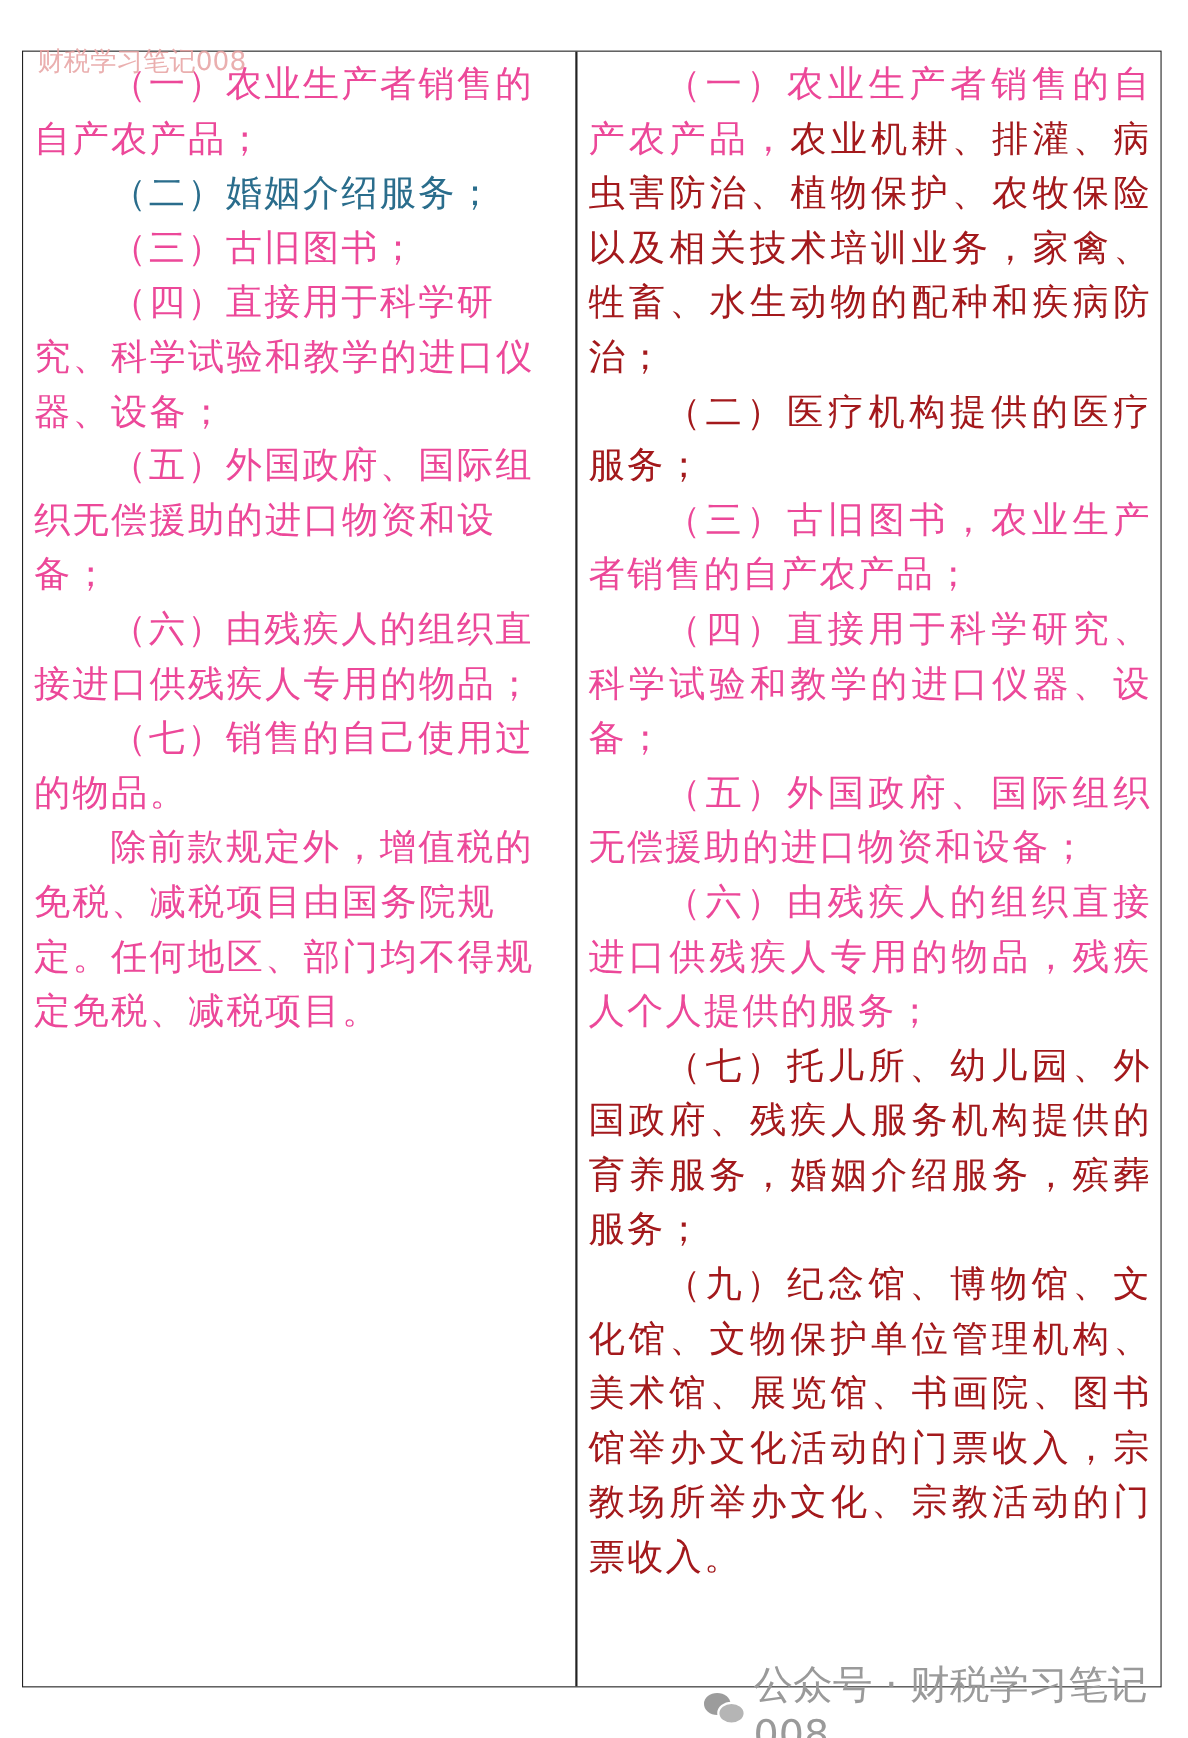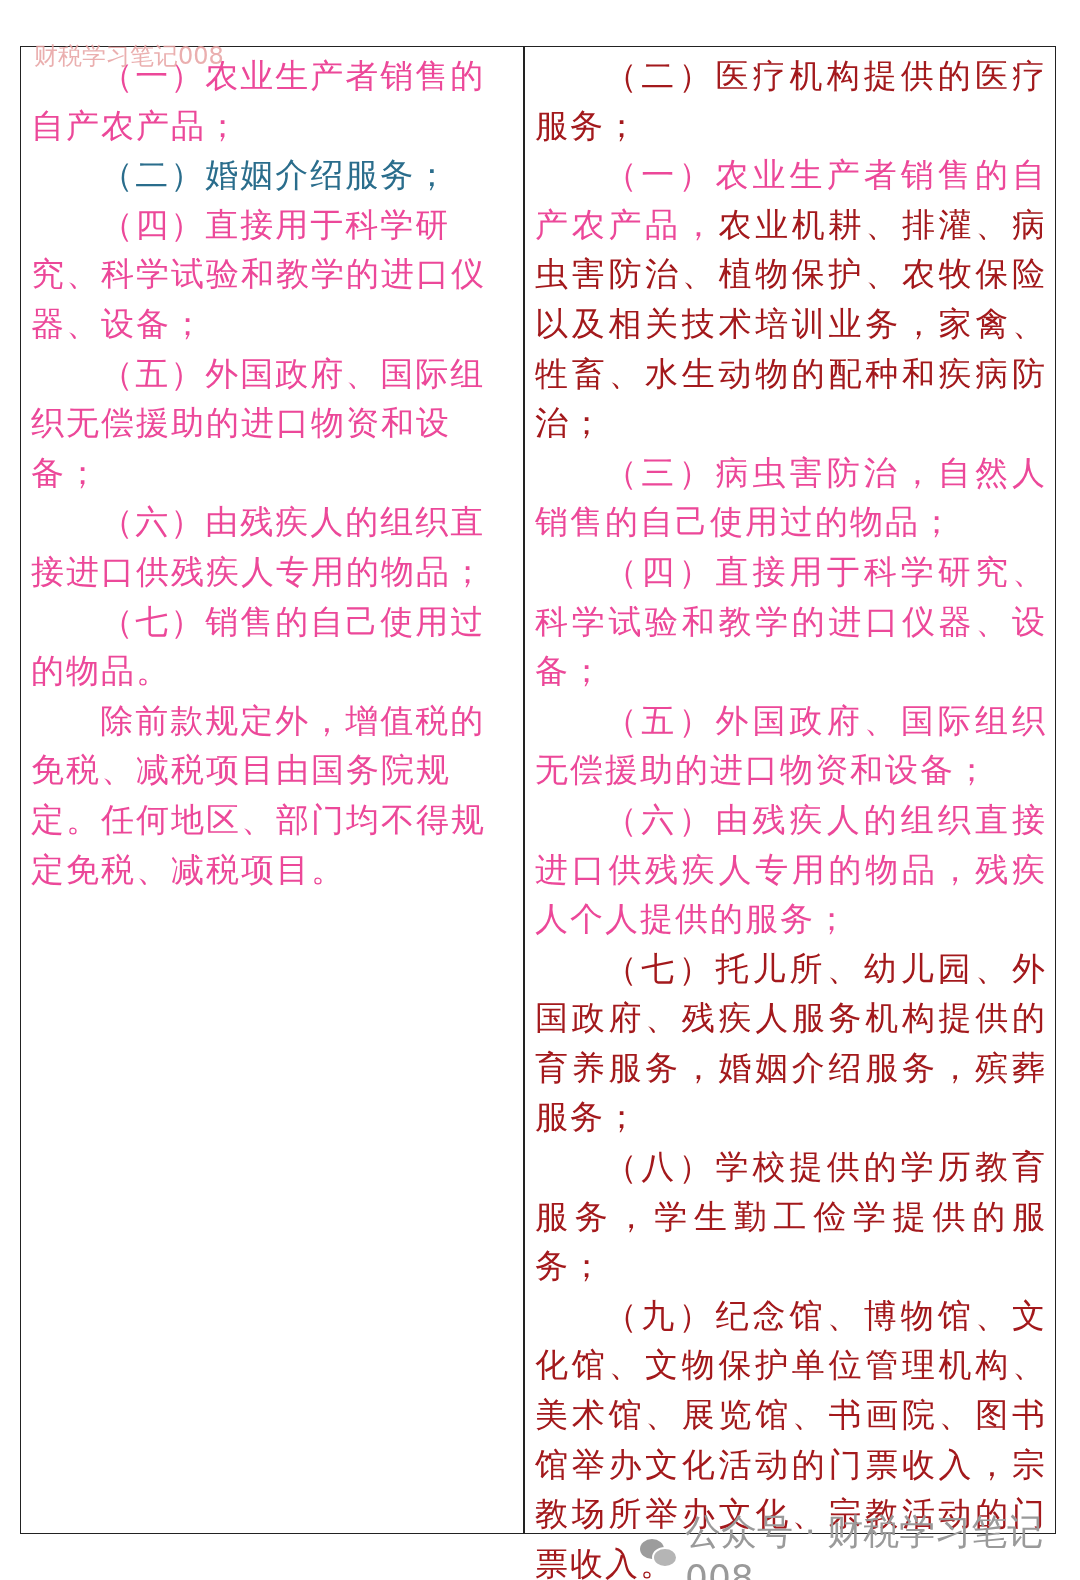--- a/index.html
+++ b/index.html
@@ -23,36 +23,36 @@
 </style>
 </head>
 <body>
 
 <div class="table">
   <div class="divider"></div>
 
   <div class="col col-left">
     <p class="p black">（一）农业生产者销售的自产农产品；</p>
     <p class="p blue">（二）婚姻介绍服务；</p>
+    <p class="p black">（三）古旧图书；</p>
     <p class="p black">（四）直接用于科学研究、科学试验和教学的进口仪器、设备；</p>
     <p class="p black">（五）外国政府、国际组织无偿援助的进口物资和设备；</p>
     <p class="p black">（六）由残疾人的组织直接进口供残疾人专用的物品；</p>
     <p class="p black">（七）销售的自己使用过的物品。</p>
     <p class="p black">除前款规定外，增值税的免税、减税项目由国务院规定。任何地区、部门均不得规定免税、减税项目。</p>
   </div>
 
   <div class="col col-right">
+    <p class="p"><span class="black">（一）农业生产者销售的自产农产品，</span><span class="red">农业机耕、排灌、病虫害防治、植物保护、农牧保险以及相关技术培训业务，家禽、牲畜、水生动物的配种和疾病防治；</span></p>
     <p class="p red">（二）医疗机构提供的医疗服务；</p>
-    <p class="p"><span class="black">（一）农业生产者销售的自产农产品，</span><span class="red">农业机耕、排灌、病虫害防治、植物保护、农牧保险以及相关技术培训业务，家禽、牲畜、水生动物的配种和疾病防治；</span></p>
-    <p class="p black">（三）病虫害防治，自然人销售的自己使用过的物品；</p>
+    <p class="p black">（三）古旧图书，农业生产者销售的自产农产品；</p>
     <p class="p black">（四）直接用于科学研究、科学试验和教学的进口仪器、设备；</p>
     <p class="p black">（五）外国政府、国际组织无偿援助的进口物资和设备；</p>
     <p class="p black">（六）由残疾人的组织直接进口供残疾人专用的物品，残疾人个人提供的服务；</p>
     <p class="p red">（七）托儿所、幼儿园、外国政府、残疾人服务机构提供的育养服务，婚姻介绍服务，殡葬服务；</p>
-    <p class="p red">（八）学校提供的学历教育服务，学生勤工俭学提供的服务；</p>
     <p class="p red">（九）纪念馆、博物馆、文化馆、文物保护单位管理机构、美术馆、展览馆、书画院、图书馆举办文化活动的门票收入，宗教场所举办文化、宗教活动的门票收入。</p>
   </div>
 </div>
 
 <div class="wm-top">财税学习笔记008</div>
 
 <div class="wm-bottom">
   <span class="wechat-icon">
       <span class="b1"></span>
       <span class="b2"></span>

